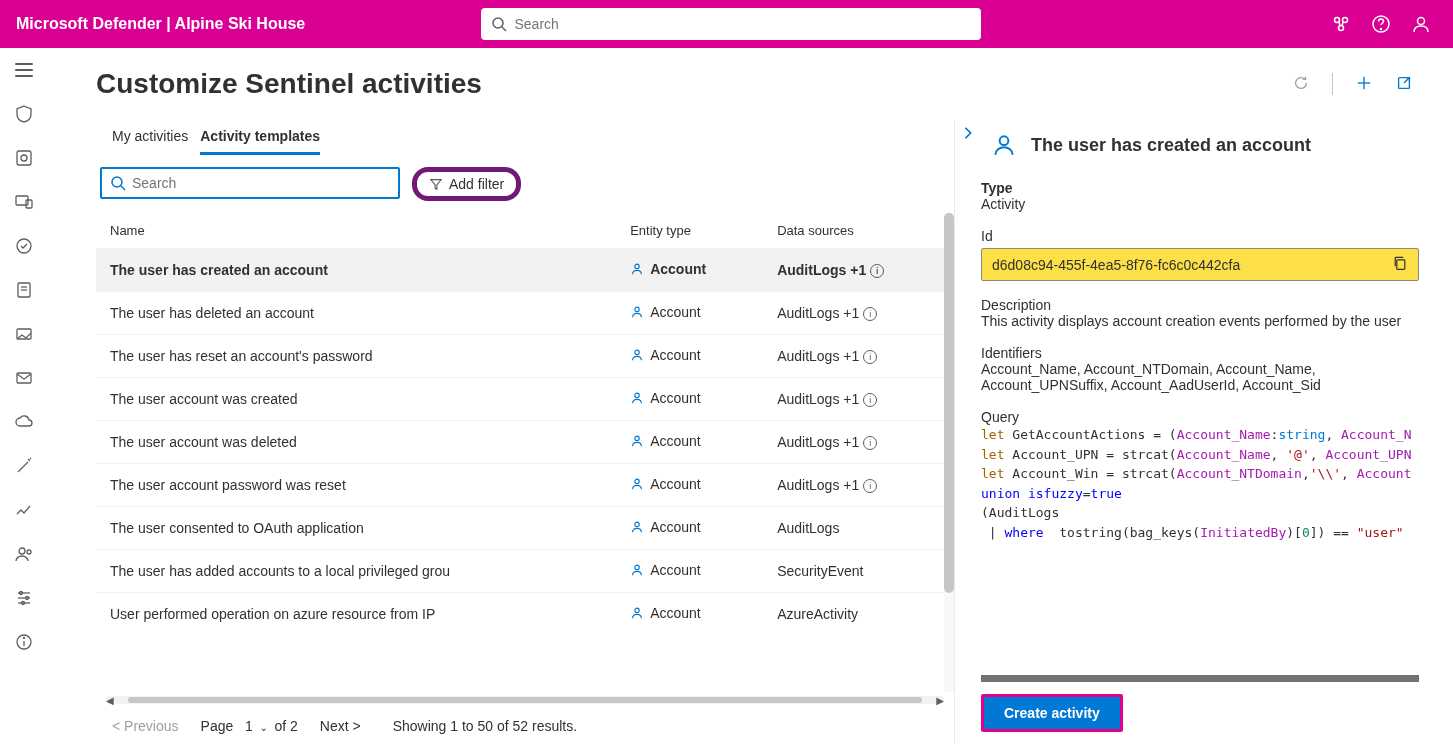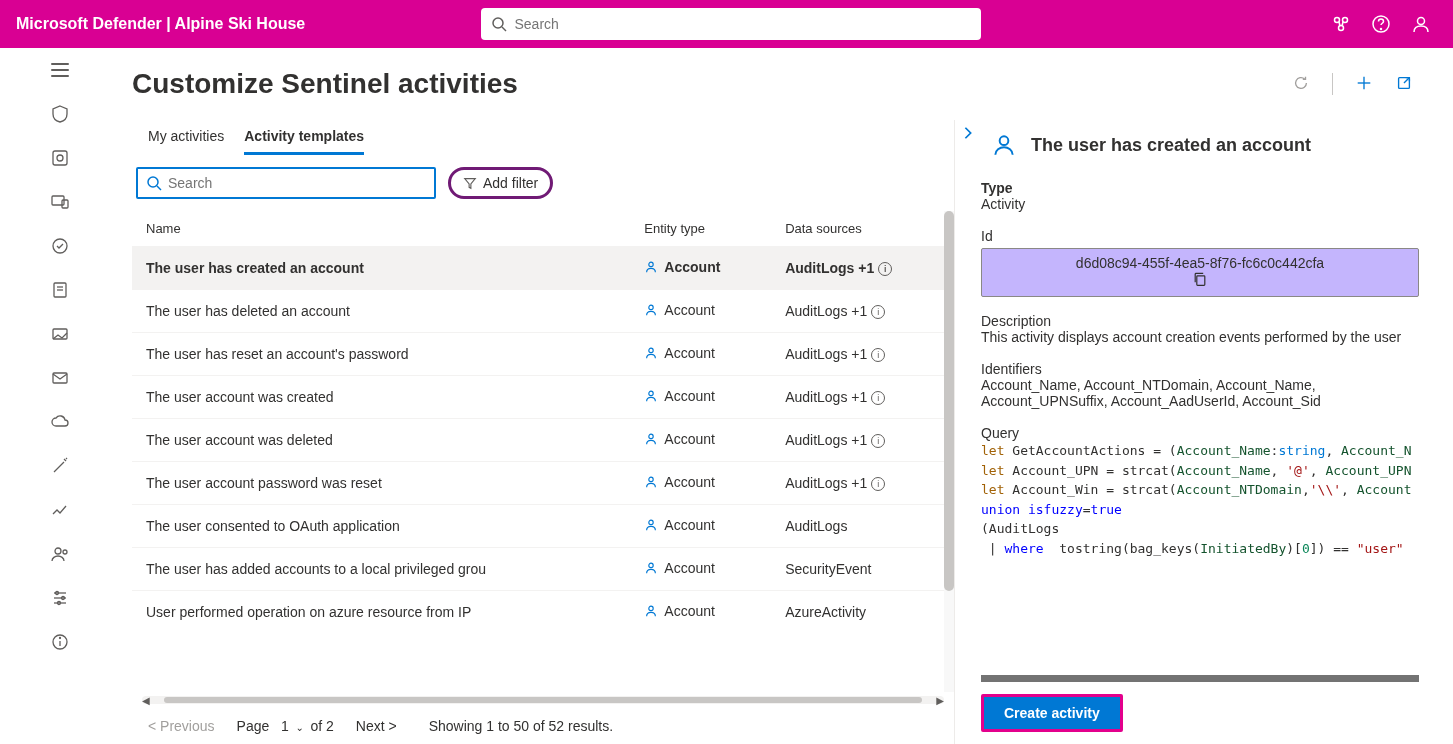--- a/index.html
+++ b/index.html
@@ -8,46 +8,46 @@
 
 .header { display: flex; align-items: center; height: 48px; background: #d90093; color: #fff; padding: 0 12px; }
 .header-title { font-size: 16px; font-weight: 600; margin-left: 4px; }
 .header-search { flex: 0 0 auto; width: 500px; margin-left: auto; margin-right: auto; display: flex; align-items: center; background: #fff; border-radius: 4px; height: 32px; padding: 0 10px; }
 .header-search svg { width: 16px; height: 16px; color: #605e5c; }
 .header-search input { flex: 1; border: none; outline: none; background: transparent; margin-left: 8px; font-size: 14px; color: #323130; }
 .header-right { display: flex; align-items: center; gap: 20px; margin-left: auto; margin-right: 10px; }
 .header-icon { width: 20px; height: 20px; color: #fff; cursor: pointer; display: flex; align-items: center; justify-content: center; }
 
 
-.page { display: flex; height: calc(100vh - 48px); padding-left: 36px; }
+.page { display: flex; height: calc(100vh - 48px); }
 .sidebar { width: 48px; background: #fff; display: flex; flex-direction: column; align-items: center; padding-top: 12px; gap: 24px; border-right: none; }
 .sidebar-item { width: 20px; height: 20px; color: #605e5c; cursor: pointer; display: flex; align-items: center; justify-content: center; }
 .hamburger { width: 18px; height: 14px; display: flex; flex-direction: column; justify-content: space-between; }
 .hamburger span { height: 2px; background: #605e5c; border-radius: 1px; }
 
 .main { flex: 1; display: flex; flex-direction: column; position: relative; padding: 20px 0 0 48px; min-width: 0; }
 .main-header { display: flex; align-items: center; justify-content: space-between; padding-right: 40px; }
 .main-title { font-size: 28px; font-weight: 700; }
 .main-actions { display: flex; gap: 22px; align-items: center; color: #0078d4; }
 .main-actions .divider { width: 1px; height: 22px; background: #c8c6c4; }
 .main-actions span { cursor: pointer; color: #605e5c; }
 
 .content-split { display: flex; flex: 1; min-height: 0; margin-top: 20px; }
 
 
 .left-panel { flex: 1; display: flex; flex-direction: column; min-width: 0; border-right: 1px solid #edebe9; padding-right: 0; }
-.tabs { display: flex; gap: 20px; border-bottom: none; padding-left: 16px; }
+.tabs { display: flex; gap: 12px; border-bottom: none; padding-left: 16px; }
 .tab { padding: 8px 0; font-size: 14px; color: #323130; cursor: pointer; border-bottom: 2px solid transparent; }
 .tab.active { font-weight: 600; border-bottom: 3px solid #0078d4; }
 
 .filter-row { display: flex; gap: 12px; margin-top: 12px; padding-left: 4px; }
 .search-box { display: flex; align-items: center; width: 300px; height: 32px; border: 2px solid #0078d4; border-radius: 2px; padding: 0 8px; }
 .search-box svg { width: 16px; height: 16px; color: #0078d4; }
 .search-box input { flex: 1; border: none; outline: none; margin-left: 6px; font-size: 14px; }
-.add-filter { display: flex; align-items: center; gap: 6px; border: 3px solid #701a75; border-radius: 16px; padding: 4px 12px; cursor: pointer; background: #fff; }
+.add-filter { display: flex; align-items: center; gap: 6px; border: 5px solid #701a75; border-radius: 16px; padding: 4px 12px; cursor: pointer; background: #fff; }
 .add-filter svg { width: 14px; height: 14px; color: #605e5c; }
 
 .table-wrap { flex: 1; overflow: auto; margin-top: 12px; position: relative; }
 .table-scroll-track { height: 8px; background: #f3f2f1; margin: 4px 10px 4px 10px; border-radius: 4px; display: flex; align-items: center; position: relative; }
 .table-scroll-thumb { height: 6px; background: #c8c6c4; border-radius: 3px; flex: 1; margin: 0 14px; }
 .table-scroll-track .arrow { font-size: 10px; color: #605e5c; cursor: pointer; }
 
 table { width: 100%; border-collapse: collapse; }
 th { text-align: left; font-weight: 400; font-size: 13px; color: #323130; padding: 10px 14px; }
 td { padding: 12px 14px; font-size: 14px; border-top: 1px solid #f3f2f1; }
@@ -63,25 +63,25 @@
 
 
 .right-panel { width: 498px; padding: 12px 34px 12px 26px; display: flex; flex-direction: column; position: relative; }
 .rp-collapse { position: absolute; left: 6px; top: 6px; color: #0078d4; cursor: pointer; }
 .rp-header { display: flex; align-items: center; gap: 14px; margin-bottom: 18px; margin-left: 10px; }
 .rp-header svg { width: 26px; height: 26px; color: #0078d4; }
 .rp-header h2 { font-size: 18px; font-weight: 700; }
 .rp-label { font-size: 14px; font-weight: 600; margin-top: 4px; }
 .rp-val { font-size: 14px; color: #323130; }
 .rp-section { margin-bottom: 16px; }
-.rp-id-box { display: flex; align-items: center; justify-content: space-between; background: #c4b5fd; border: 1px solid #8a8886; padding: 6px 10px; border-radius: 2px; flex-direction: column; }
+.rp-id-box { display: flex; align-items: center; justify-content: space-between; background: #fde047; border: 1px solid #8a8886; padding: 6px 10px; border-radius: 2px; }
 .rp-id-box span { font-size: 14px; }
 .rp-id-box .copy { cursor: pointer; color: #323130; }
 .rp-query { font-family: Consolas, monospace; font-size: 13px; line-height: 1.5; white-space: pre; overflow: hidden; }
-.kw-let { color: #a16207; } .kw-type { color: #0078d4; } .kw-str { color: #a31515; } .kw-op { color: #0000ff; } .kw-true { color: #0000ff; } .kw-name { color: #14532d; } .kw-num { color: #098658; }
+.kw-let { color: #a16207; } .kw-type { color: #0078d4; } .kw-str { color: #a31515; } .kw-op { color: #0000ff; } .kw-true { color: #0000ff; } .kw-name { color: #a21caf; } .kw-num { color: #098658; }
 
 .rp-footer { margin-top: auto; border-top: 7px solid #737373; padding-top: 12px; }
 .create-btn { background: #0078d4; color: #fff; border: 3px solid #e3008c; padding: 8px 20px; font-size: 14px; font-weight: 600; border-radius: 2px; cursor: pointer; }
 
 
 .vtrack { position: absolute; right: 0; top: 0; width: 10px; height: 100%; background: #f8f8f8; }
 .vthumb { width: 10px; height: 380px; background: #c8c6c4; border-radius: 5px; }
 </style>
 </head>
 <body>

